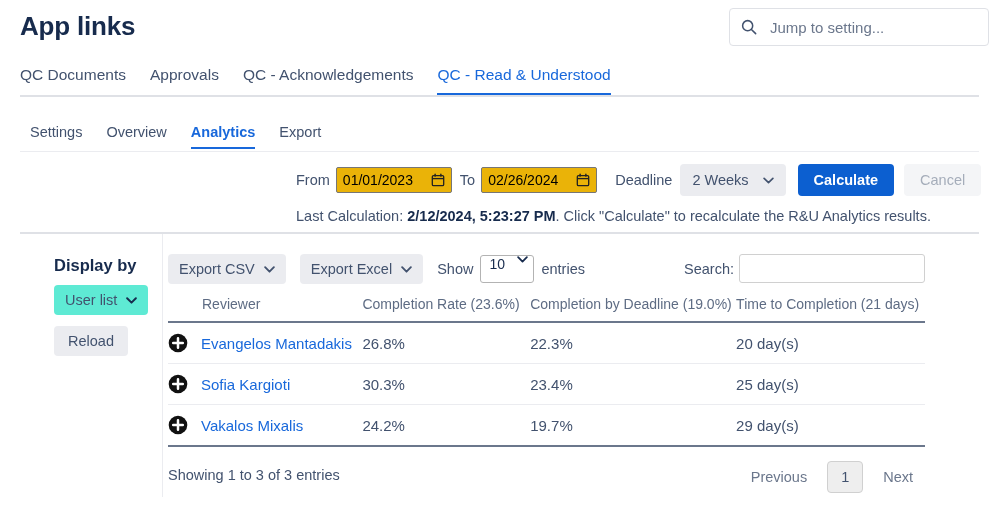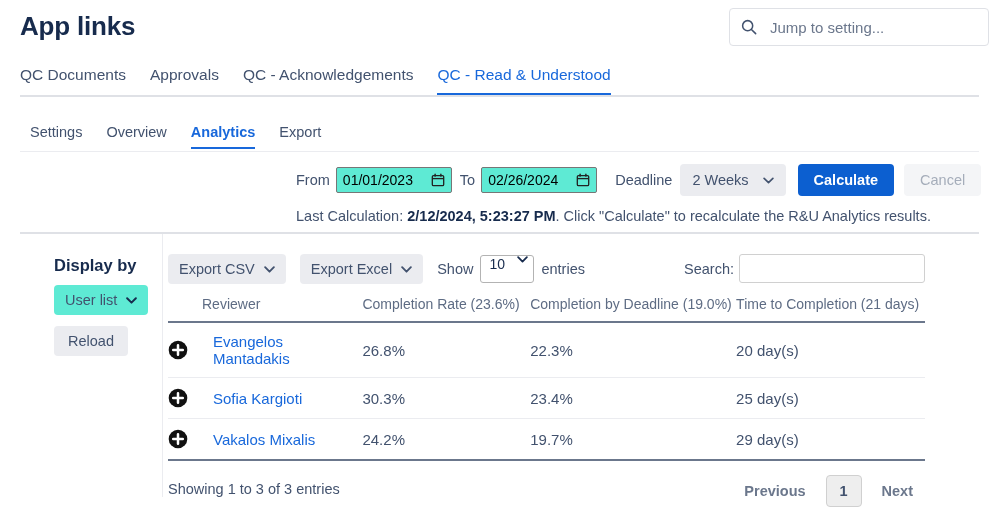--- a/index.html
+++ b/index.html
@@ -142,21 +142,21 @@
     color: #42526e;
     margin-right: 6px;
     white-space: nowrap;
   }
   .date-field {
     position: relative;
     width: 116px;
     height: 26px;
     border: 1px solid #767676;
     border-radius: 2px;
-    background: #5eead4;
+    background: #eab308;
     display: flex;
     align-items: center;
     padding: 12px 6px;
     margin-right: 8px;
     font-size: 14px;
     color: #000000;
     font-family: "Liberation Sans", sans-serif;
   }
   .date-field .dval { flex: 1 1 auto; }
   .cal-icon { width: 14px; height: 14px; flex: 0 0 14px; display: block; }
@@ -374,21 +374,21 @@
   table.dt td {
     font-size: 15px;
     color: #42526e;
     padding: 10px 0;
     border-bottom: 1px solid #ebecf0;
     vertical-align: middle;
   }
   table.dt tbody tr:last-child td { border-bottom: 2px solid #6b778c; }
 
   td.rev-cell { padding-left: 0; }
-  .rev-inner { display: flex; align-items: center; gap: 12px; }
+  .rev-inner { display: flex; align-items: center; }
   .plus-icon {
     width: 20px; height: 20px;
     flex: 0 0 20px;
     margin-right: 13px;
     display: block;
   }
   .rev-name {
     color: #1868db;
     font-size: 15px;
     text-decoration: none;
@@ -405,21 +405,20 @@
     color: #42526e;
     position: absolute;
     left: 0;
     top: 6px;
   }
   .pager {
     position: absolute;
     right: 0;
     top: 0;
     display: flex;
-    font-weight: bold;
   }
   .pager-link {
     font-size: 14.5px;
     color: #6b778c;
     padding: 0 12px;
     cursor: pointer;
     line-height: 32px;
   }
   .pager-page {
     min-width: 36px;

